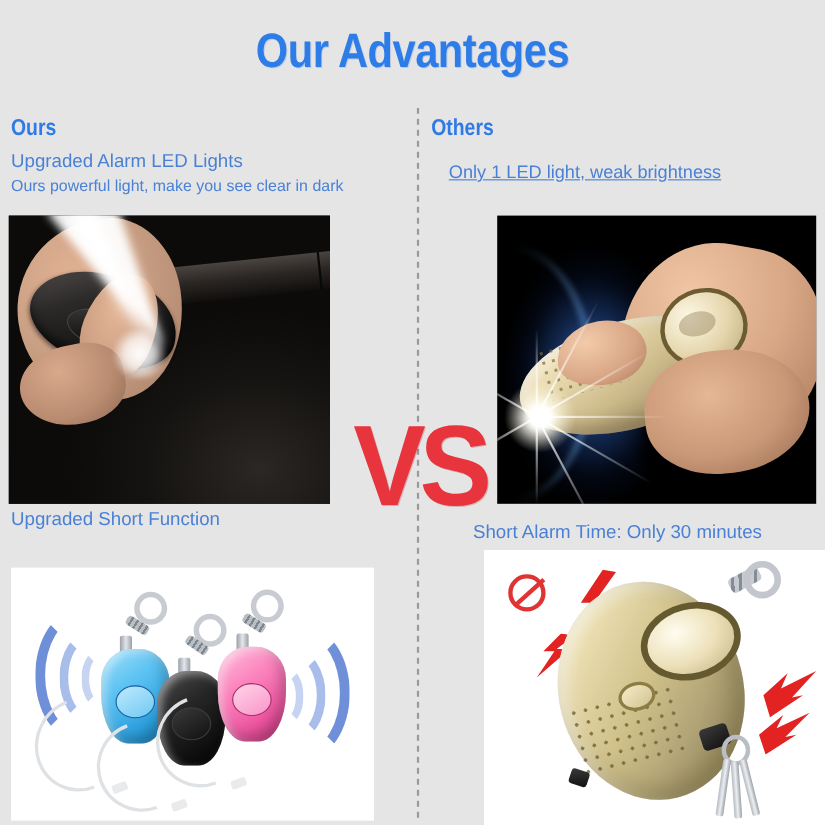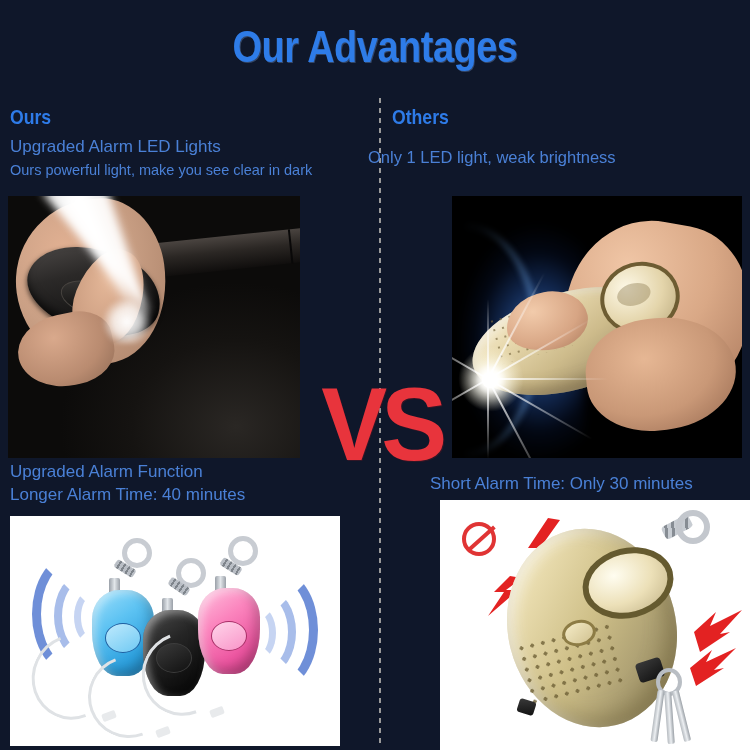--- a/index.html
+++ b/index.html
@@ -11,21 +11,21 @@
     background: #ffffff;
     font-family: "Liberation Sans", sans-serif;
     overflow: hidden;
     position: relative;
   }
 
   #page {
     position: relative;
     width: 750px;
     height: 750px;
-    background: #0f172a;
+    background: #e5e5e5;
   }
 
   
   .page-title {
     position: absolute;
     top: 22px;
     left: 0;
     width: 750px;
     text-align: center;
     font-family: "Liberation Sans Narrow", "Liberation Sans", sans-serif;
@@ -69,21 +69,21 @@
   .feat-line {
     position: absolute;
     color: #4a80d6;
     white-space: nowrap;
   }
   .feat-main { font-size: 17px; }
   .feat-sub  { font-size: 14.5px; }
 
   .l-feat-main { left: 10px; top: 137px; }
   .l-feat-sub  { left: 10px; top: 162px; }
-  .r-feat-main { left: 368px; top: 148px; font-size: 16.5px; }
+  .r-feat-main { left: 408px; top: 148px; font-size: 16.5px; text-decoration: underline; }
 
   
   .photo {
     position: absolute;
     overflow: hidden;
   }
 
   
   #photo-ours-led {
     left: 8px; top: 196px;
@@ -463,22 +463,21 @@
     <div class="hand"></div>
     <div class="device"></div>
     <div class="device-btn"></div>
     <div class="thumb"></div>
     <div class="knuckles"></div>
     <div class="beam"></div>
     <div class="beam2"></div>
     <div class="hotspot"></div>
   </div>
 
-  <div class="cap-line l-cap1">Upgraded Alarm Function</div>
-  <div class="cap-line l-cap2">Longer Alarm Time: 40 minutes</div>
+  <div class="cap-line l-cap1">Upgraded Short Function</div>
 
   <div id="photo-ours-alarms">
 
     <div class="wave" style="left:22px; top:38px; width:80px; height:120px; border-width:9px; border-left-color:#6f8fd8;"></div>
     <div class="wave" style="left:44px; top:58px; width:56px; height:84px; border-width:8px; border-left-color:#a8bdea;"></div>
     <div class="wave" style="left:64px; top:74px; width:34px; height:54px; border-width:7px; border-left-color:#c6d4f2;"></div>
 
     <div class="wave" style="left:228px; top:54px; width:80px; height:120px; border-width:9px; border-right-color:#6f8fd8;"></div>
     <div class="wave" style="left:230px; top:74px; width:56px; height:84px; border-width:8px; border-right-color:#a8bdea;"></div>
     <div class="wave" style="left:232px; top:90px; width:34px; height:54px; border-width:7px; border-right-color:#c6d4f2;"></div>

